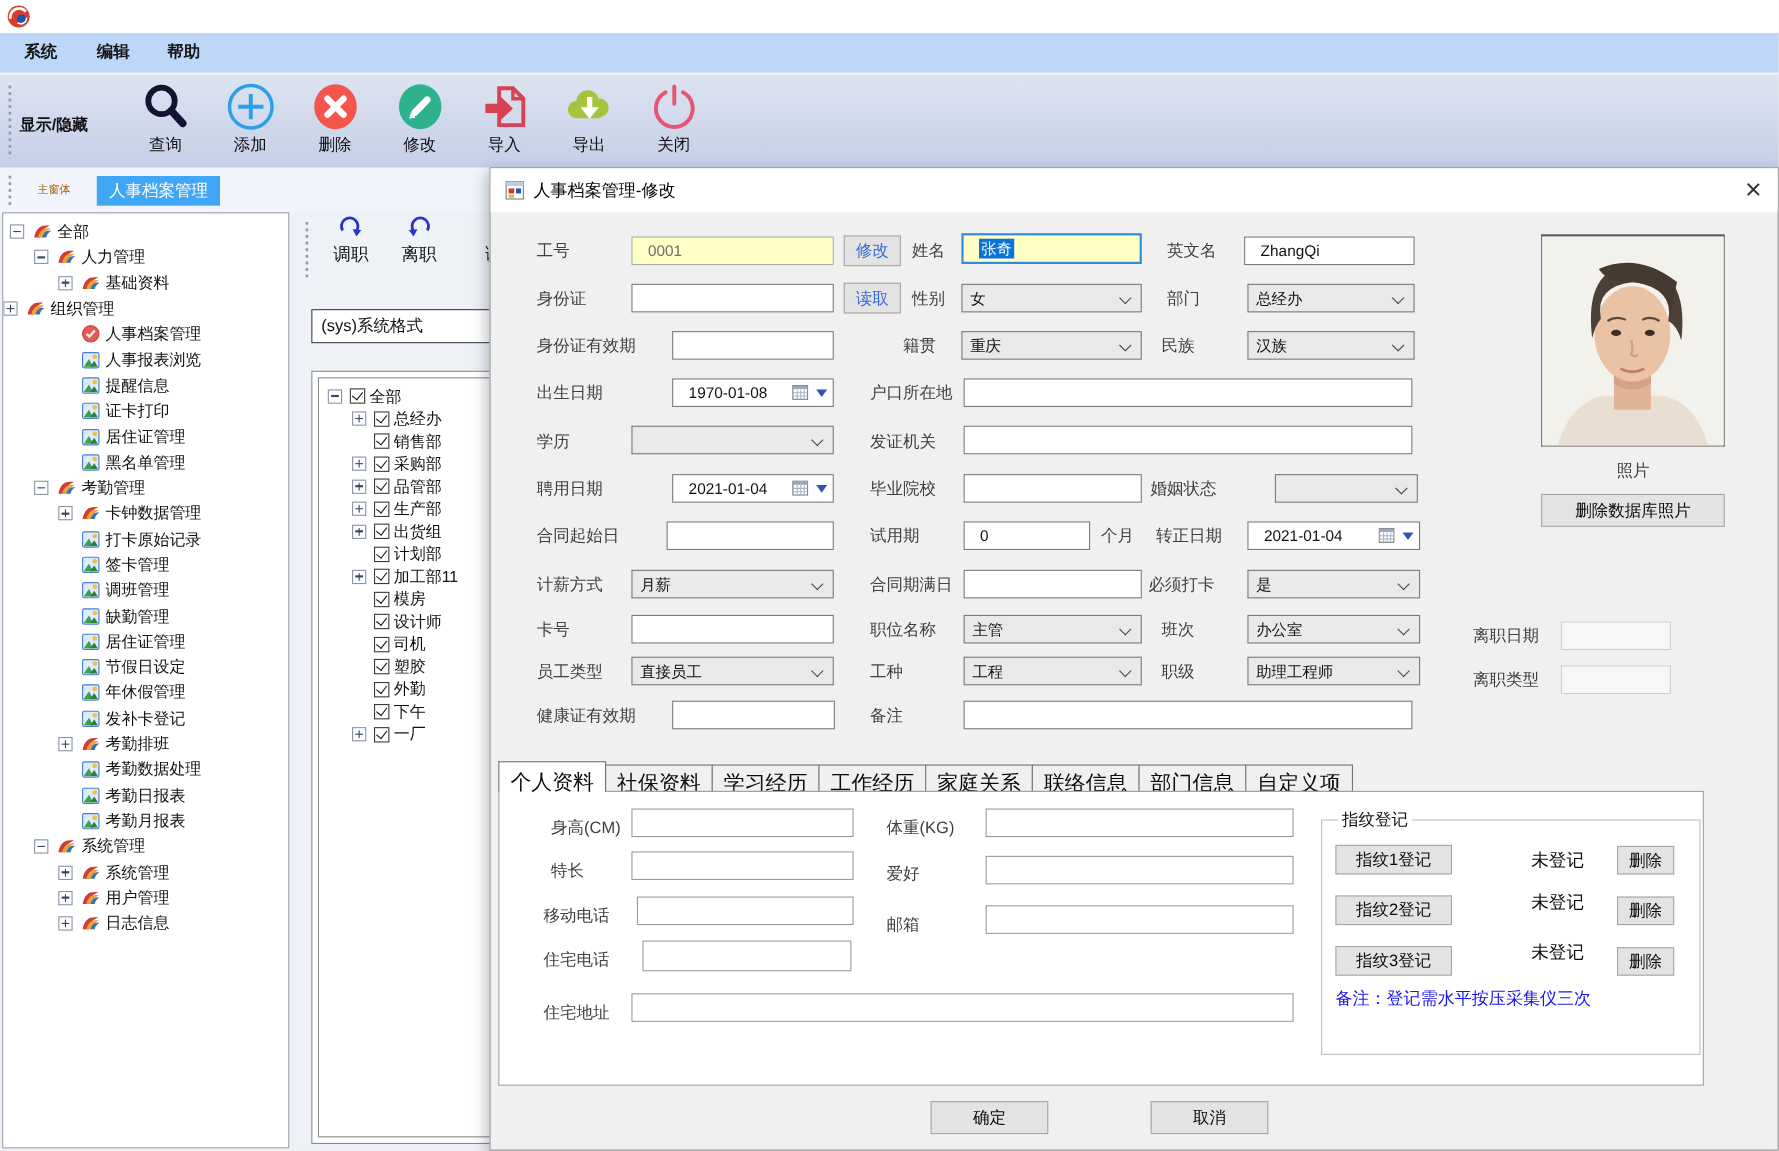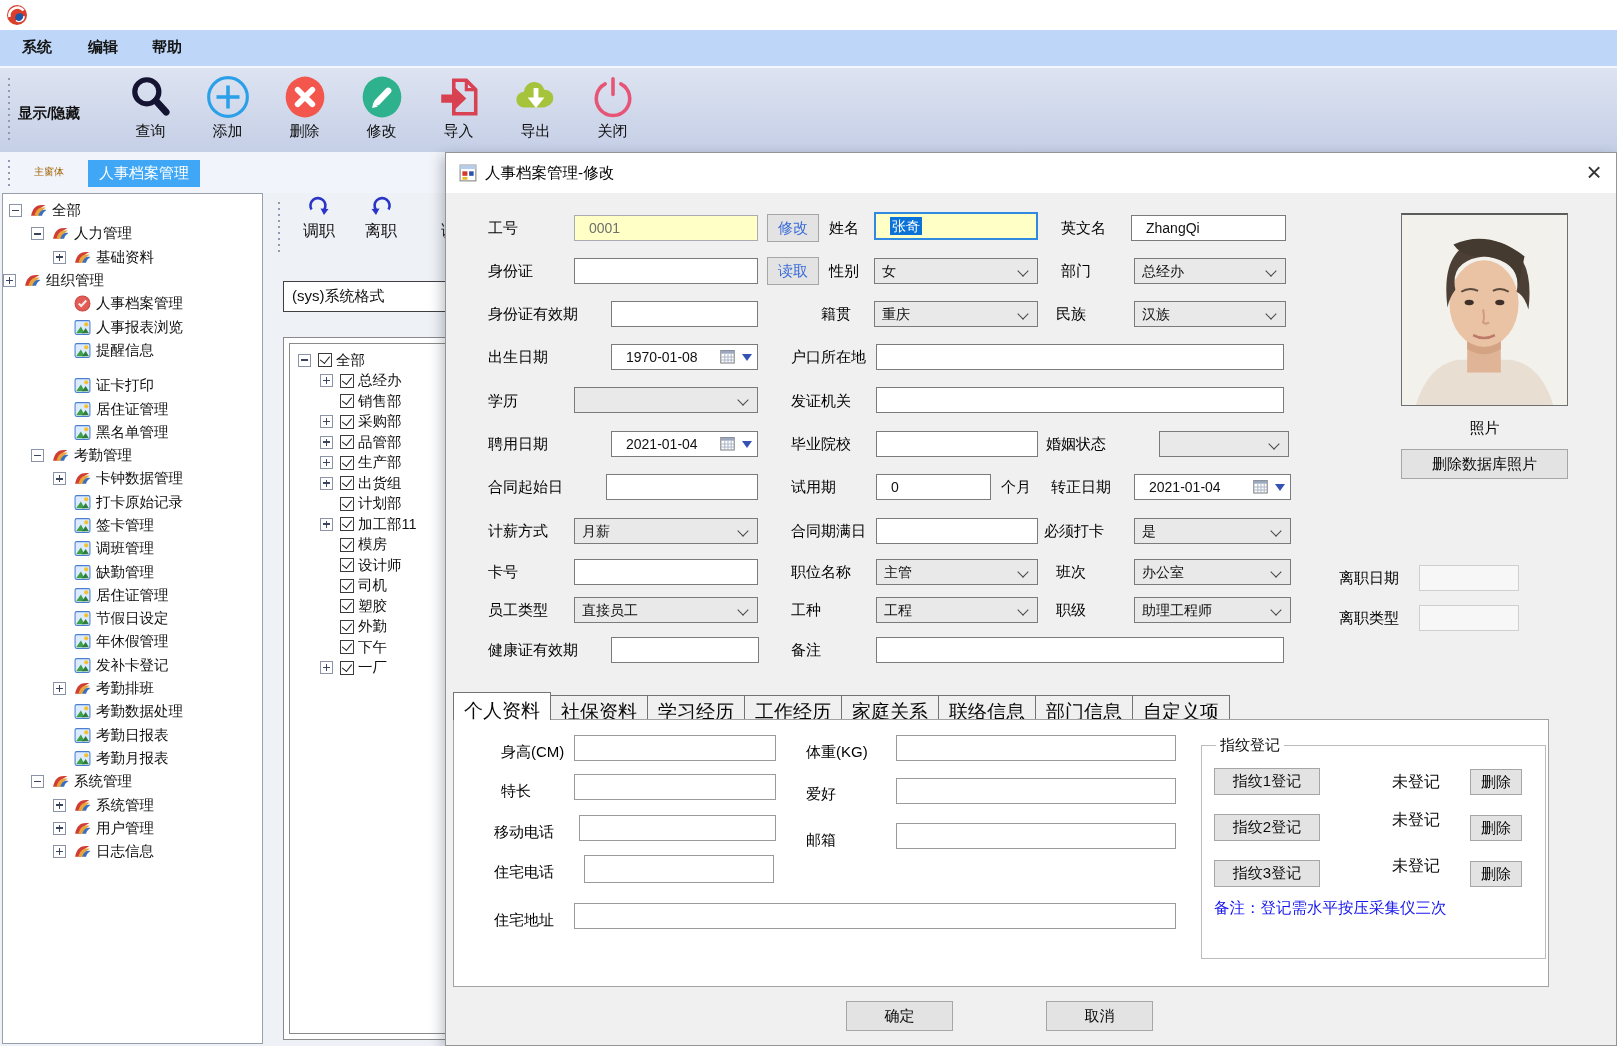--- a/index.html
+++ b/index.html
@@ -47,21 +47,21 @@
   .drow{display:flex;align-items:center;height:20.5px;font-size:14.5px;color:#101010;white-space:nowrap;}
   .cb{width:14px;height:14px;border:1.5px solid #3a3a3a;background:#fff;position:relative;flex:none;box-sizing:border-box;margin-left:7px;}
   .cb::after{content:"";position:absolute;left:3px;top:0px;width:4.5px;height:8px;border-right:1.8px solid #1d1d1d;border-bottom:1.8px solid #1d1d1d;transform:rotate(38deg);}
   .drow .dlabel{margin-left:4px;}
   
   #dialog{position:absolute;left:445px;top:152px;width:1172px;height:894px;background:#f0f0f0;border:1px solid #949494;box-sizing:border-box;box-shadow:-3px 4px 12px rgba(40,50,70,.30);z-index:40;}
   #dlg-titlebar{position:absolute;left:0;top:0;width:100%;height:40px;background:#ffffff;}
   #dlg-icon{position:absolute;left:13px;top:11px;width:18px;height:18px;}
   #dlg-title{position:absolute;left:39px;top:10px;font-size:15.5px;color:#000;}
   #dlg-close{position:absolute;left:1130px;top:2px;width:36px;height:34px;font-size:26px;color:#333;text-align:center;line-height:34px;font-weight:300;cursor:default;}
-  .lbl{position:absolute;font-size:15px;color:#000000;white-space:nowrap;}
+  .lbl{position:absolute;font-size:15px;color:#404040;white-space:nowrap;}
   .tb{position:absolute;box-sizing:border-box;background:#fff;border:1px solid #7b7b7b;height:26px;font-size:14px;color:#111;padding:4px 14px;white-space:nowrap;overflow:hidden;}
   .tb-yellow{background:#ffffc6;border-color:#a9adb3;color:#6f6f6f;}
   .tb-focus{background:#ffffc6;border:2px solid #2f8ae0;height:28px;}
   .tb-focus .sel{background:#0b72d8;color:#fff;padding:1px 2px;font-size:14px;}
   .tb-dis{background:#f7f7f7;border-color:#cfcfcf;}
   .combo{position:absolute;box-sizing:border-box;background:#e9e9ea;border:1px solid #7b7b7b;height:26px;font-size:14px;color:#101010;padding:4px 22px 4px 7px;white-space:nowrap;overflow:hidden;}
   .combo::after{content:"";position:absolute;right:10px;top:8px;width:7px;height:7px;border-right:1.6px solid #484848;border-bottom:1.6px solid #484848;transform:rotate(45deg);}
   .datebox{padding-right:42px;}
   .datebox .cal{position:absolute;right:22px;top:4px;width:15px;height:15px;}
   .datebox .cal svg{width:100%;height:100%;display:block;}
@@ -239,21 +239,21 @@
       <span class="ticon">
         <svg viewBox="0 0 16 16">
           <rect x="1" y="1.5" width="14" height="13" rx="1.5" fill="#dcebff" stroke="#4a7fd0"></rect>
           <path d="M2 13.5 L6.5 7 L10 13.5 Z" fill="#3fa04a"></path>
           <path d="M7.5 13.5 L11 8.5 L14 13.5 Z" fill="#2e7d3a"></path>
           <circle cx="11.5" cy="5" r="2" fill="#f2c230"></circle>
         </svg>
       </span>
       <span class="tlabel">提醒信息</span>
     </div>
-    <div class="trow" style="padding-left: 50px; margin-top: 12px;">
+    <div class="trow" style="padding-left: 50px;">
       <span class="xsp"></span>
       <span class="ticon">
         <svg viewBox="0 0 16 16">
           <rect x="1" y="1.5" width="14" height="13" rx="1.5" fill="#dcebff" stroke="#4a7fd0"></rect>
           <path d="M2 13.5 L6.5 7 L10 13.5 Z" fill="#3fa04a"></path>
           <path d="M7.5 13.5 L11 8.5 L14 13.5 Z" fill="#2e7d3a"></path>
           <circle cx="11.5" cy="5" r="2" fill="#f2c230"></circle>
         </svg>
       </span>
       <span class="tlabel">证卡打印</span>

